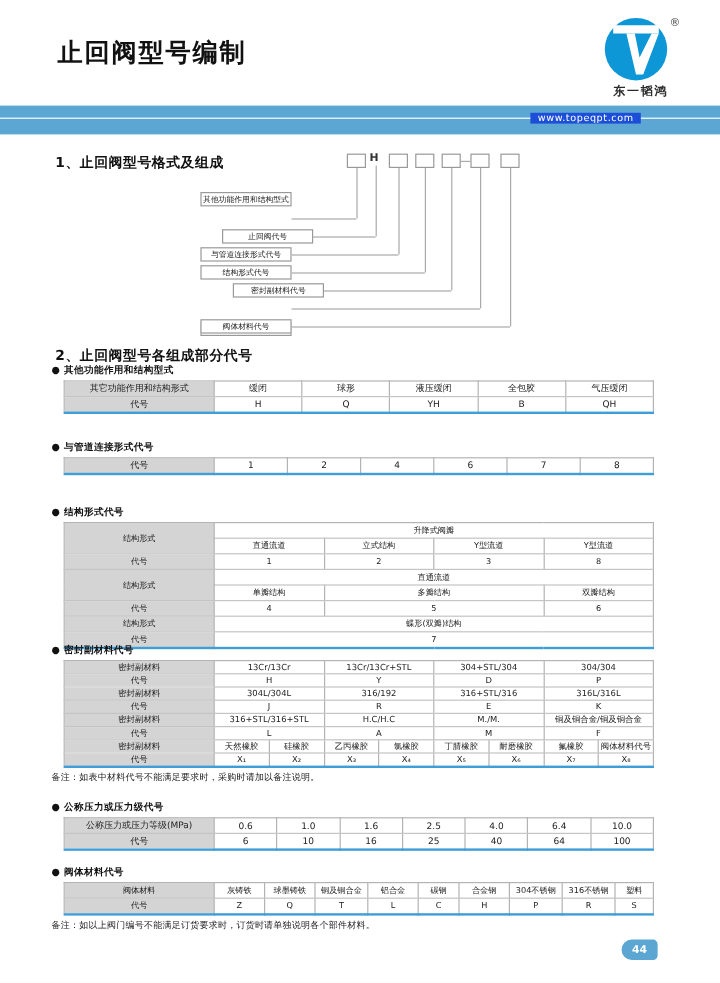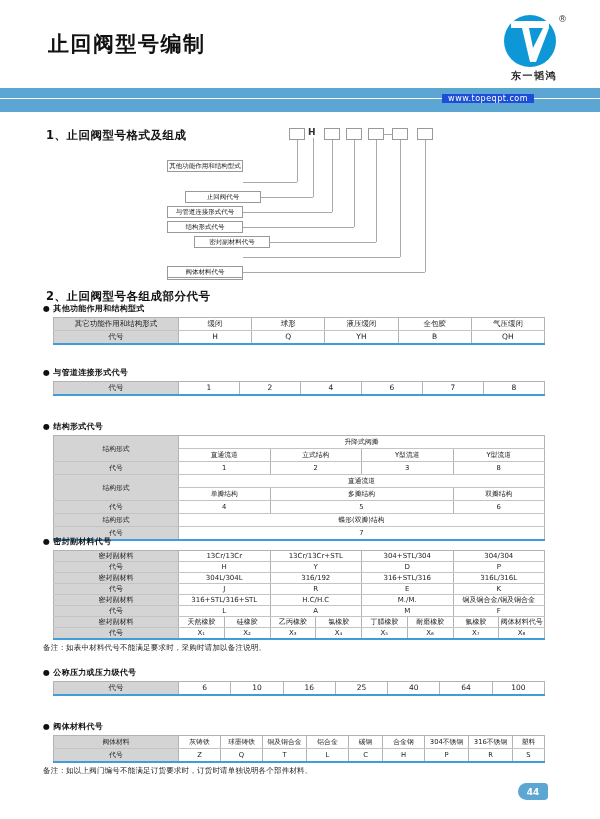--- a/index.html
+++ b/index.html
@@ -313,20 +313,30 @@
           <col class="labcol">
           <col>
           <col>
           <col>
           <col>
           <col>
           <col>
           <col>
         </colgroup>
       <tbody>
+          <tr>
+        <td class="lab">公称压力或压力等级(MPa)</td>
+        <td>0.6</td>
+        <td>1.0</td>
+        <td>1.6</td>
+        <td>2.5</td>
+        <td>4.0</td>
+        <td>6.4</td>
+        <td>10.0</td>
+      </tr>
       <tr>
         <td class="lab">代号</td>
         <td>6</td>
         <td>10</td>
         <td>16</td>
         <td>25</td>
         <td>40</td>
         <td>64</td>
         <td>100</td>
       </tr>

